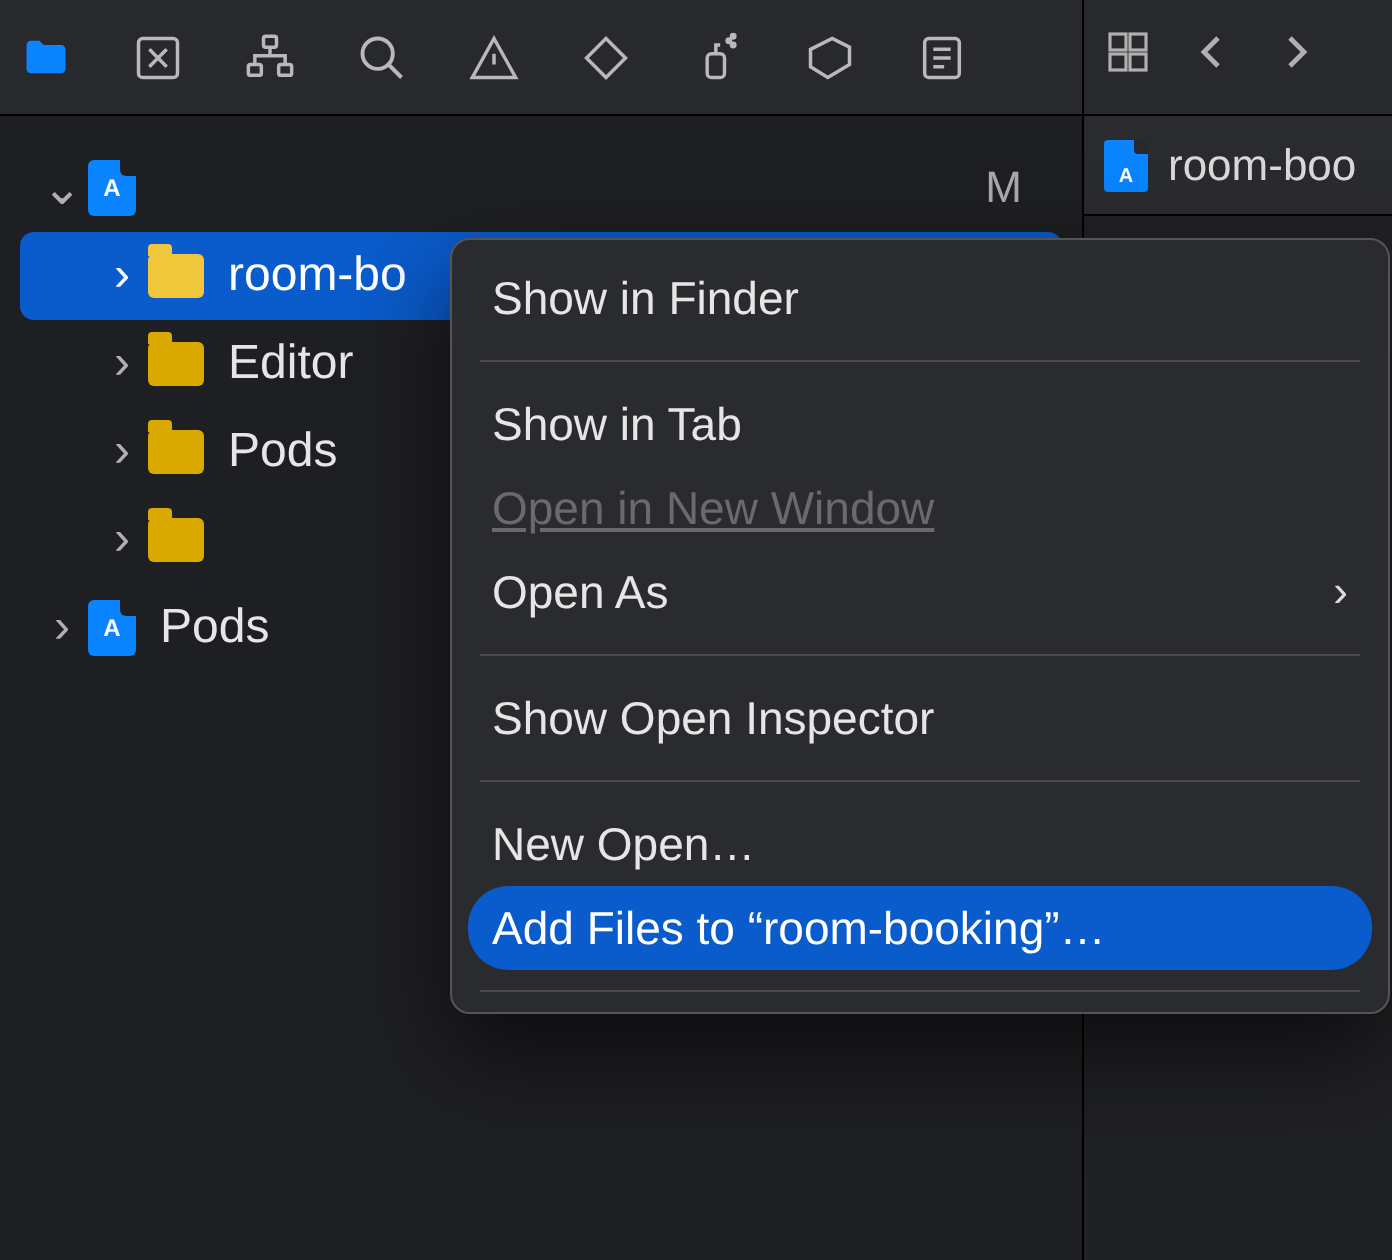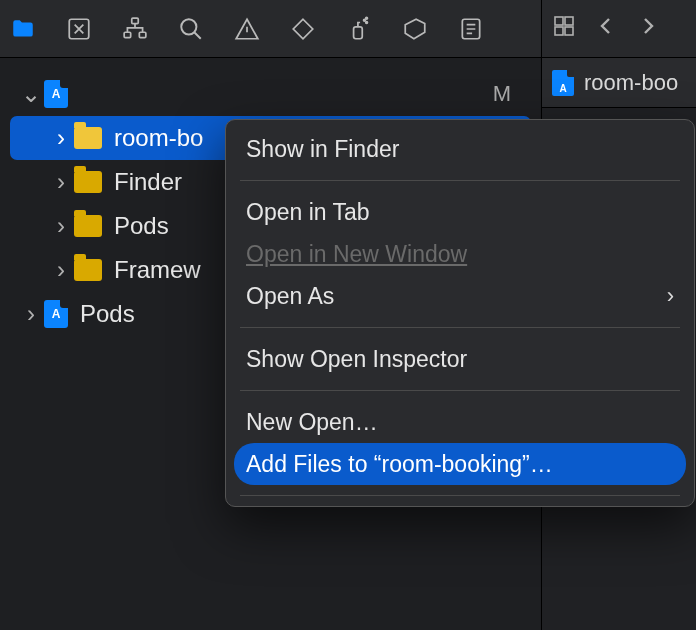--- a/index.html
+++ b/index.html
@@ -243,47 +243,46 @@
   </div>
 
   <div class="row indent1 selected">
     <span class="disc">›</span>
     <div class="folder-icon sel"></div>
     <span>room-bo</span>
   </div>
   <div class="row indent1">
     <span class="disc">›</span>
     <div class="folder-icon"></div>
-    <span>Finder</span>
+    <span>Editor</span>
   </div>
   <div class="row indent1">
     <span class="disc">›</span>
     <div class="folder-icon"></div>
     <span>Pods</span>
   </div>
   <div class="row indent1">
     <span class="disc">›</span>
     <div class="folder-icon"></div>
-    <span>Framew</span>
   </div>
 
   <div class="row indent0">
     <span class="disc">›</span>
     <div class="proj-icon">A</div>
     <span>Pods</span>
   </div>
 </div>
 
 <div class="ctxmenu">
   <div class="item">
       <span>Show in Finder</span>
     </div>
   <hr>
   <div class="item">
-      <span>Open in Tab</span>
+      <span>Show in Tab</span>
     </div>
   <div class="item disabled">
       <span>Open in New Window</span>
     </div>
   <div class="item">
       <span>Open As</span>
       <span class="arrow">›</span>
     </div>
   <hr>
   <div class="item">

